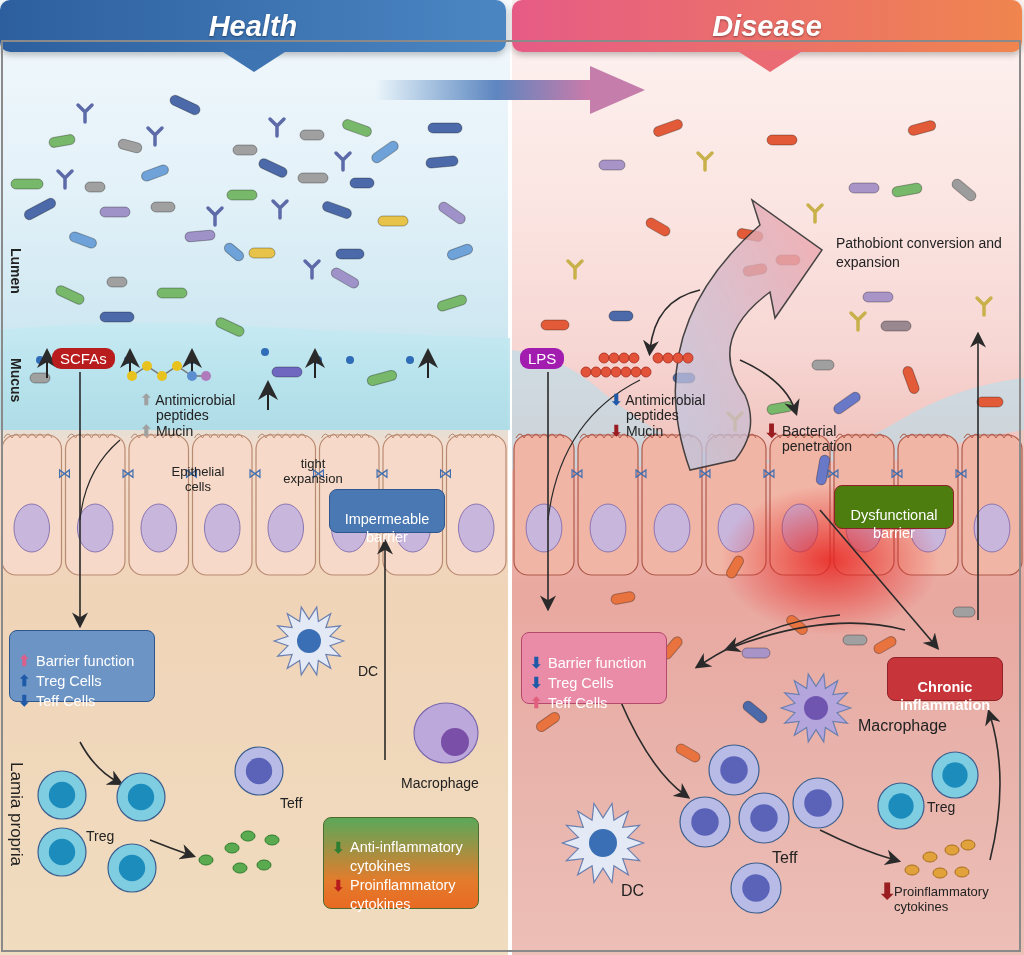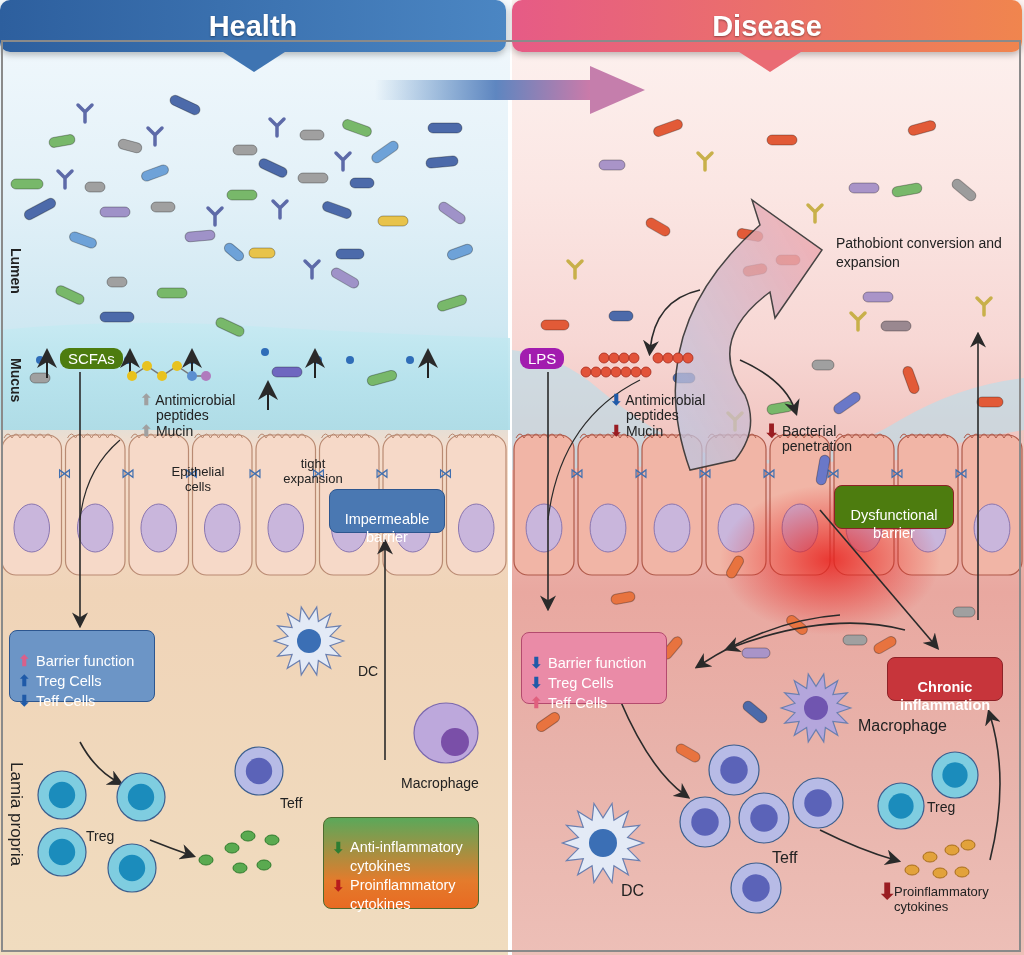--- a/index.html
+++ b/index.html
@@ -2,21 +2,21 @@
 <html><head>
 <meta charset="utf-8">
 <style>
   html,body{margin:0;padding:0;}
   body{width:1024px;height:955px;position:relative;overflow:hidden;background:#fff;font-family:"Liberation Sans",sans-serif;}
   .panel{position:absolute;top:0;height:955px;overflow:hidden;}
   #left{left:0;width:510px;background:linear-gradient(to bottom,#f3f9fd 0%,#e3f1f8 20%,#cfe8f2 34%,#bfe2ec 40%,#f5ddcc 47%,#f0d4b8 62%,#f0dcbf 100%);}
   #right{left:512px;width:512px;background:linear-gradient(to bottom,#fdf3f1 0%,#fbe6e3 20%,#f7d7d4 36%,#f1c5c0 46%,#e9a8a0 62%,#e8b3ab 80%,#edbfb7 100%);}
   .divider{position:absolute;left:508px;top:88px;width:4px;height:867px;background:#fff;}
   .frame{position:absolute;left:1px;top:40px;width:1020px;height:912px;border:2px solid #8a8a8a;pointer-events:none;box-sizing:border-box;}
-  .banner{position:absolute;top:0;height:52px;border-radius:10px;color:#fff;font-weight:bold;font-size:29px;display:flex;align-items:center;justify-content:center;text-shadow:0 1px 2px rgba(0,0,0,.4);box-shadow:0 3px 6px rgba(0,0,0,.25);}
+  .banner{position:absolute;top:0;height:52px;border-radius:10px;color:#fff;font-weight:bold;font-size:29px;display:flex;align-items:center;justify-content:center;text-shadow:0 1px 2px rgba(0,0,0,.4);box-shadow:0 3px 6px rgba(0,0,0,.25);font-style:italic;}
   #banner-health{left:0;width:506px;background:linear-gradient(to right,#2d5f9e,#4b86c3);}
   #banner-disease{left:512px;width:510px;background:linear-gradient(to right,#e65b86,#f0854e);}
   .banner-tip{position:absolute;top:50px;width:0;height:0;border-left:34px solid transparent;border-right:34px solid transparent;}
   #tip-health{left:220px;border-top:22px solid #3e74b2;}
   #tip-disease{left:736px;border-top:22px solid #ea6b74;}
   svg.art{position:absolute;left:0;top:0;}
   .label{position:absolute;color:#222;font-size:14px;line-height:15px;}
   .vlabel{position:absolute;font-weight:bold;font-size:14px;color:#222;transform:rotate(90deg);transform-origin:left top;white-space:nowrap;}
   .vlabel.thin{font-weight:normal;font-size:17px;}
   .box{position:absolute;border-radius:8px;font-size:14.5px;line-height:20px;padding:20px 8px;box-sizing:border-box;}
@@ -340,21 +340,21 @@
 
 <div id="banner-health" class="banner">Health</div>
 <div id="tip-health" class="banner-tip"></div>
 <div id="banner-disease" class="banner">Disease</div>
 <div id="tip-disease" class="banner-tip"></div>
 
 <div class="vlabel" style="left:24px;top:248px;">Lumen</div>
 <div class="vlabel" style="left:24px;top:358px;">Mucus</div>
 <div class="vlabel thin" style="left:26px;top:762px;">Lamia propria</div>
 
-<div class="pill" style="left:60px;top:348px;background:#4d7c0f;">SCFAs</div>
+<div class="pill" style="left:52px;top:348px;background:#b91c1c;">SCFAs</div>
 <div class="label" style="left:140px;top:392px;">
   <div><span class="arr" style="color:#a0a0a0">⬆</span> <span>Antimicrobial</span></div>
   <div><span class="arr"></span> <span>peptides</span></div>
   <div><span class="arr" style="color:#a0a0a0">⬆</span> <span>Mucin</span></div>
 </div>
 <div class="label" style="left:168px;top:464px;width:60px;text-align:center;font-size:13px;">Epithelial cells</div>
 <div class="label" style="left:283px;top:456px;width:60px;text-align:center;font-size:13px;">tight expansion</div>
 <div class="box" style="left:329px;top:489px;width:116px;height:44px;background:#4a78b2;color:#fff;border:1.5px solid #2d568f;text-align:center;line-height:18px;">Impermeable barrier</div>
 
 <div class="box" style="left:9px;top:630px;width:146px;height:72px;background:#6c95c6;color:#fff;border:1.5px solid #2d568f;">

